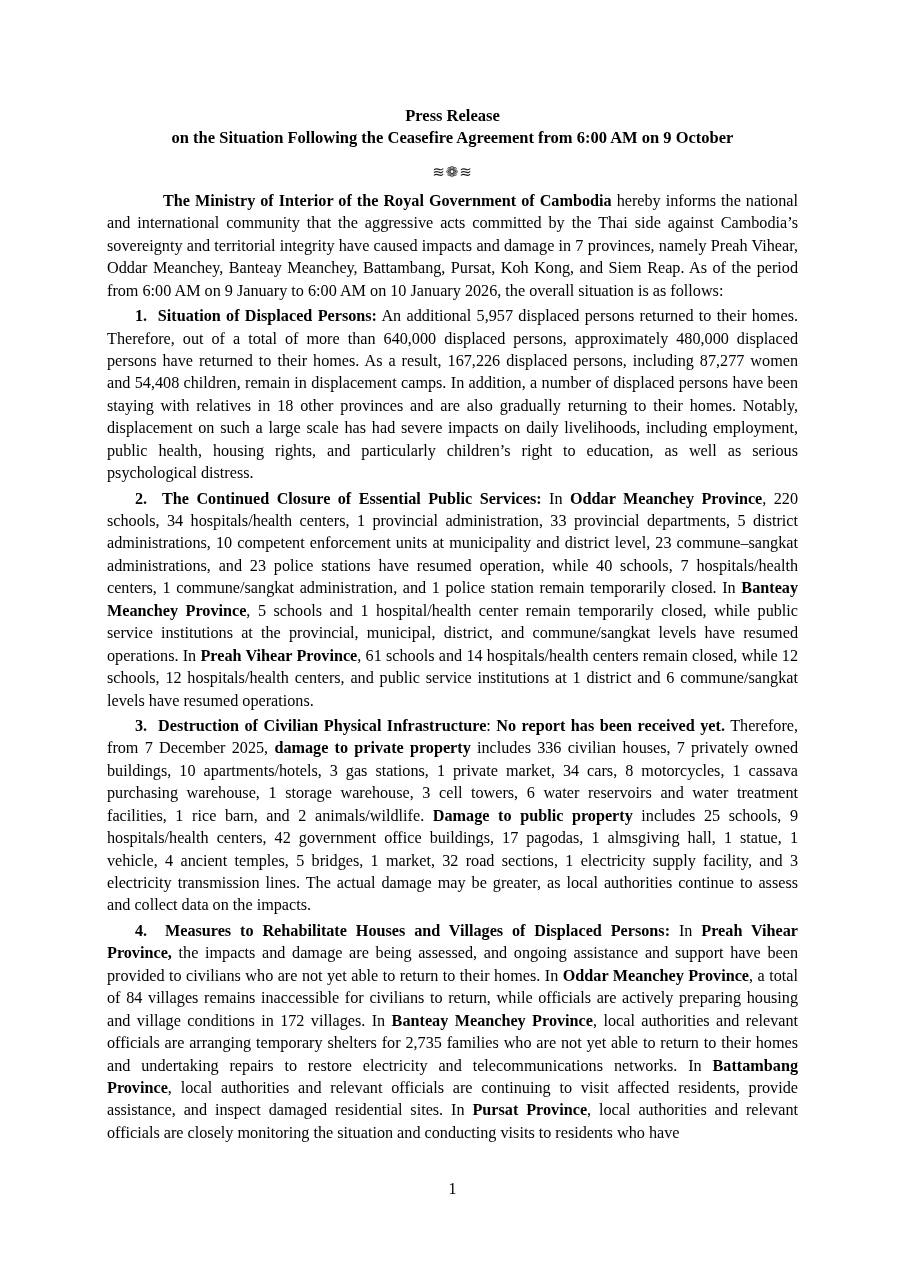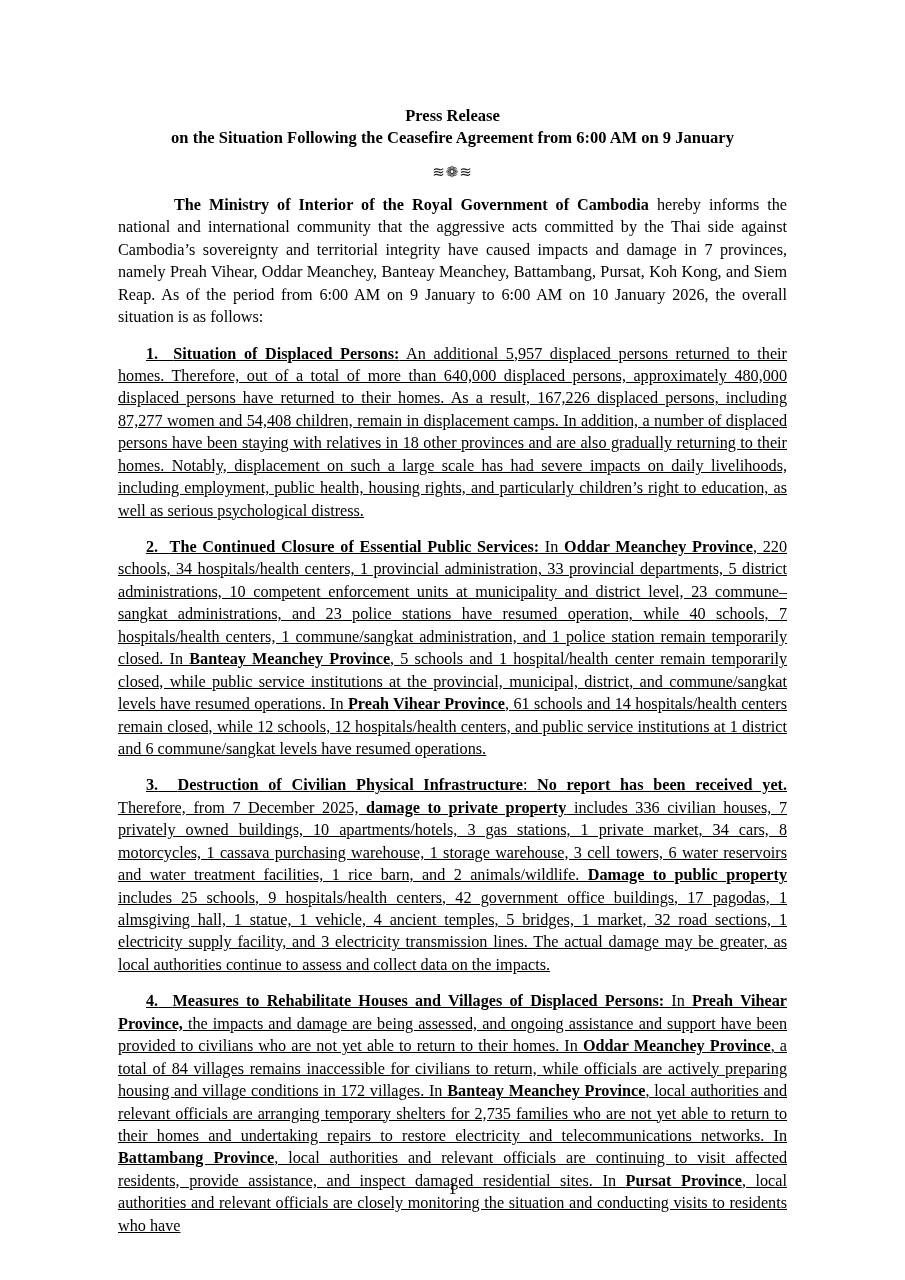--- a/index.html
+++ b/index.html
@@ -40,46 +40,45 @@
     letter-spacing: 1px;
     color: #1a1a1a;
   }
   .body-text {
     font-size: 16.2px;
     line-height: 1.385;
     text-align: justify;
     text-justify: inter-word;
   }
   .para {
-    margin: 14px;
+    margin: 3px;
     text-indent: 56px;
     text-align: justify;
   }
   .para.numbered {
     text-indent: 28px;
-    text-decoration: underline;
   }
   b, .b { font-weight: bold; }
   .pagenum {
     position: absolute;
     left: 0;
     right: 0;
     top: 1180px;
     text-align: center;
     font-size: 16px;
   }
 </style>
 </head>
 <body>
 
 <div class="page">
 
   <div class="title-block">
     <span class="title-line">Press Release</span>
-    <span class="title-line">on the Situation Following the Ceasefire Agreement from 6:00 AM on 9 January</span>
+    <span class="title-line">on the Situation Following the Ceasefire Agreement from 6:00 AM on 9 October</span>
   </div>
 
   <div class="ornament">≋❁≋</div>
 
   <div class="body-text">
 
     <p class="para"><b>The Ministry of Interior of the Royal Government of Cambodia</b><span> hereby informs the national and international community that the aggressive acts committed by the Thai side against Cambodia’s sovereignty and territorial integrity have caused impacts and damage in 7 provinces, namely Preah Vihear, Oddar Meanchey, Banteay Meanchey, Battambang, Pursat, Koh Kong, and Siem Reap. As of the period from 6:00 AM on 9 January to 6:00 AM on 10 January 2026, the overall situation is as follows:</span></p>
 
     <p class="para numbered"><b>1.</b><span class="b">&nbsp;&nbsp;</span><b>Situation of Displaced Persons:</b><span> An additional 5,957 displaced persons returned to their homes. Therefore, out of a total of more than 640,000 displaced persons, approximately 480,000 displaced persons have returned to their homes. As a result, 167,226 displaced persons, including 87,277 women and 54,408 children, remain in displacement camps. In addition, a number of displaced persons have been staying with relatives in 18 other provinces and are also gradually returning to their homes. Notably, displacement on such a large scale has had severe impacts on daily livelihoods, including employment, public health, housing rights, and particularly children’s right to education, as well as serious psychological distress.</span></p>
 

